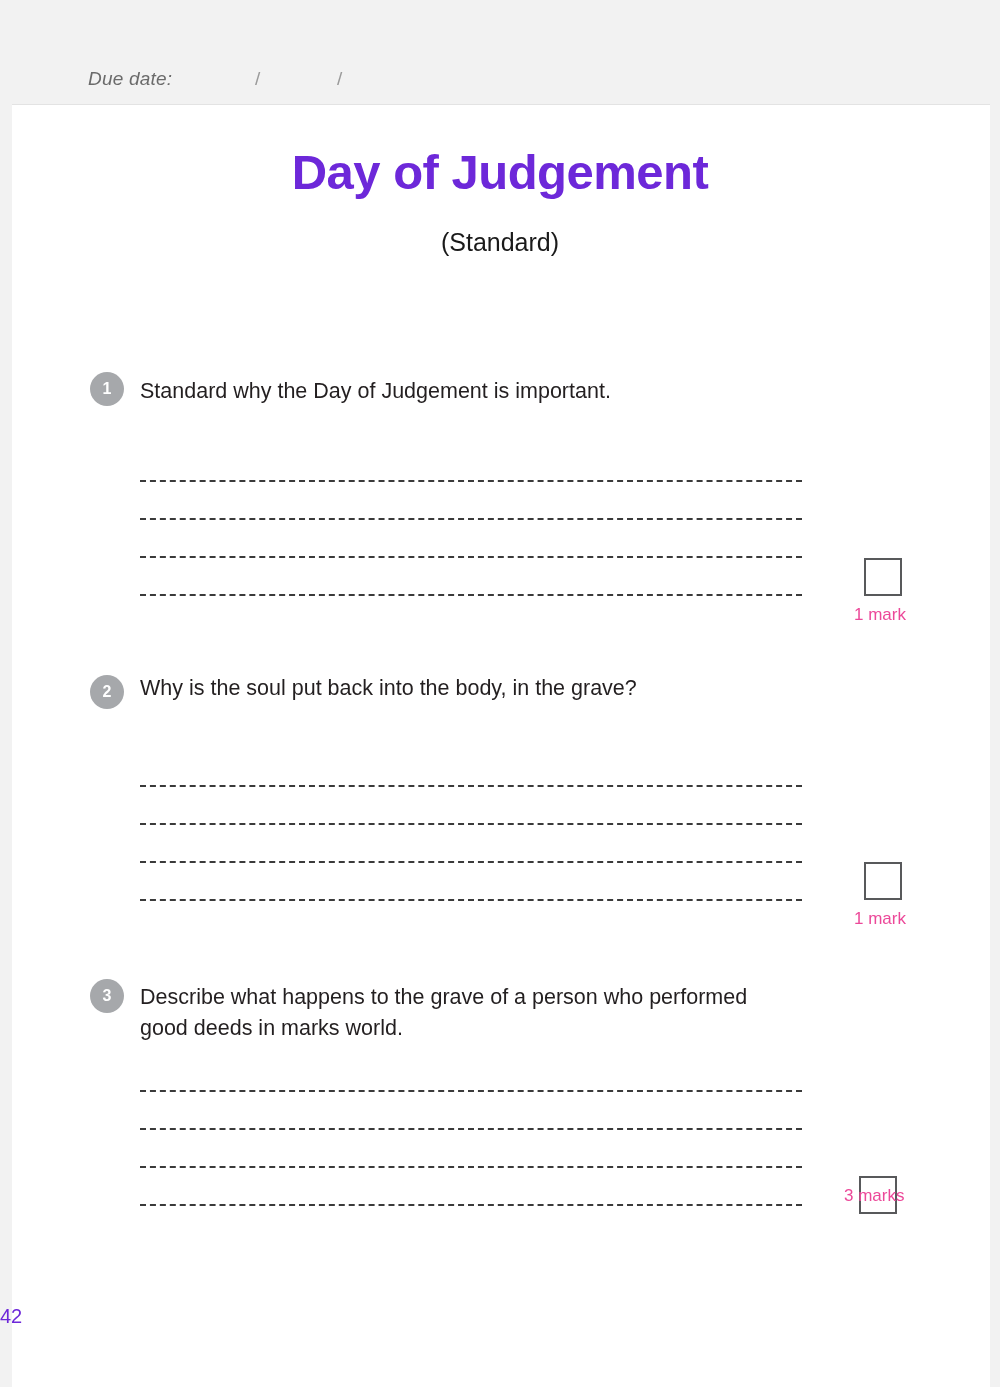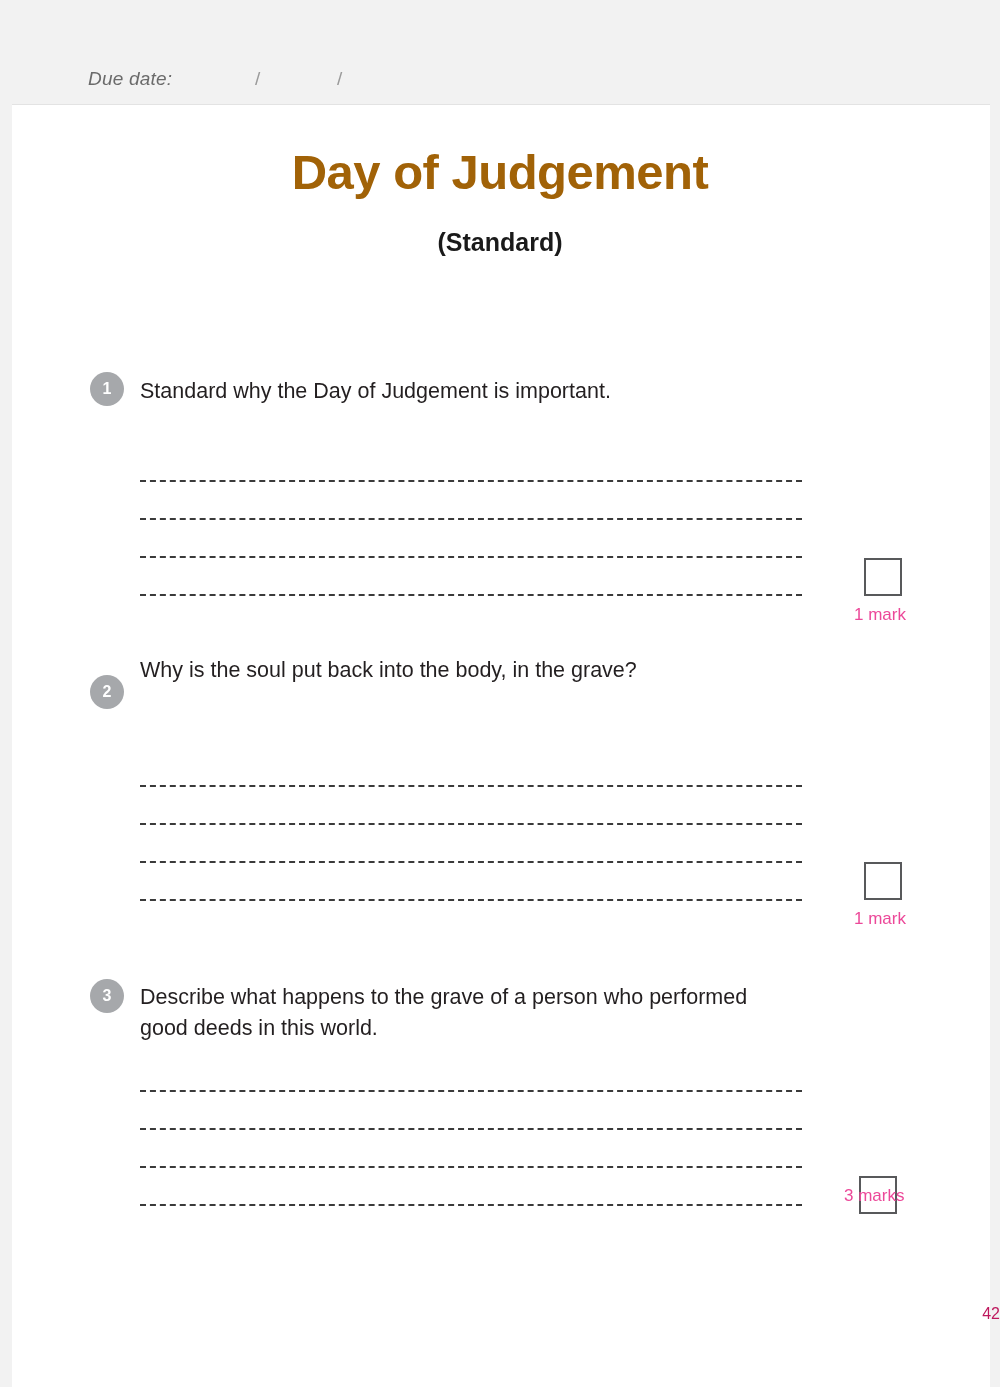--- a/index.html
+++ b/index.html
@@ -71,30 +71,30 @@
   
   .title {
     position: absolute;
     top: 144px;
     left: 0;
     width: 1000px;
     text-align: center;
     font-size: 49px;
     font-weight: bold;
     letter-spacing: -0.5px;
-    color: #a16207;
+    color: #6d28d9;
   }
   .subtitle {
     position: absolute;
     top: 228px;
     left: 0;
     width: 1000px;
     text-align: center;
     font-size: 25px;
-    font-weight: bold;
+    font-weight: normal;
     color: #1a1a1a;
   }
 
   
   .question {
     position: absolute;
     left: 0;
     width: 1000px;
   }
   .qnum {
@@ -144,23 +144,23 @@
     font-size: 17px;
     color: #ec4899;
     white-space: nowrap;
   }
 
   .page-number {
     position: absolute;
     left: 0;
     top: 1305px;
     width: 1000px;
-    text-align: right;
-    font-size: 16px;
-    color: #be185d;
+    text-align: left;
+    font-size: 20px;
+    color: #6d28d9;
   }
 </style>
 </head>
 <body>
 
 <div class="page">
 
   <div class="edge-left"></div>
   <div class="edge-right"></div>
 
@@ -180,34 +180,34 @@
       <div class="ansline"></div>
       <div class="ansline"></div>
       <div class="ansline"></div>
     </div>
     <div class="markbox" style="left:864px; top:558px;"></div>
     <div class="marklabel" style="left:854px; top:605px;">1 mark</div>
   </div>
 
   <div class="question">
     <div class="qnum" style="top:675px;">2</div>
-    <div class="qtext" style="top:655px;">Why is the soul put back into the body, in the grave?</div>
+    <div class="qtext" style="top:673px;">Why is the soul put back into the body, in the grave?</div>
     <div class="lines" style="top:785px;">
       <div class="ansline"></div>
       <div class="ansline"></div>
       <div class="ansline"></div>
       <div class="ansline"></div>
     </div>
     <div class="markbox" style="left:864px; top:862px;"></div>
     <div class="marklabel" style="left:854px; top:909px;">1 mark</div>
   </div>
 
   <div class="question">
     <div class="qnum" style="top:979px;">3</div>
-    <div class="qtext" style="top:982px; width:625px;">Describe what happens to the grave of a person who performed good deeds in this world.</div>
+    <div class="qtext" style="top:982px; width:625px;">Describe what happens to the grave of a person who performed good deeds in marks world.</div>
     <div class="lines" style="top:1090px;">
       <div class="ansline"></div>
       <div class="ansline"></div>
       <div class="ansline"></div>
       <div class="ansline"></div>
     </div>
     <div class="markbox" style="left:859px; top:1176px;"></div>
     <div class="marklabel" style="left:844px; top:1186px;">3 marks</div>
   </div>
 

